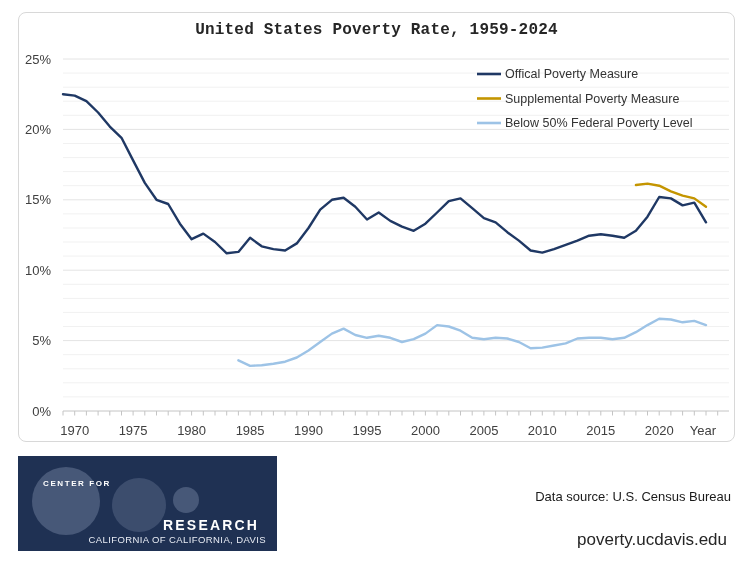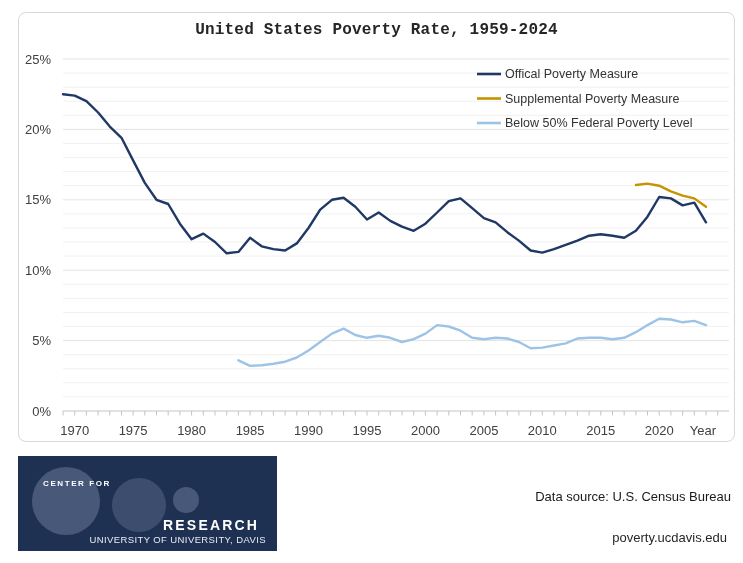--- a/index.html
+++ b/index.html
@@ -18,21 +18,21 @@
   }
   .plot-svg{position:absolute;left:0;top:0;}
   .tick{font-size:13px;fill:#404040;font-family:"Liberation Sans",sans-serif;}
   .legend{font-size:12.5px;fill:#333333;font-family:"Liberation Sans",sans-serif;}
   .data-source{
     position:absolute;top:450px;right:12px;
     font-size:13px;color:#1a1a1a;margin-top:39px;
   }
   .website{
     position:absolute;top:530px;right:16px;
-    font-size:13px;color:#262626;
+    font-size:17px;color:#262626;
   }
   .logo{
     position:absolute;left:18px;top:456px;width:259px;height:95px;
     overflow:hidden;color:#ffffff;
   }
   .logo-circle{position:absolute;border-radius:50%;}
   .c1{left:14px;top:11px;width:68px;height:68px;background:rgba(164,178,204,0.30);}
   .c2{left:94px;top:22px;width:54px;height:54px;background:rgba(164,178,204,0.22);}
   .c3{left:155px;top:31px;width:26px;height:26px;background:rgba(164,178,204,0.30);}
   .logo-center-for{
@@ -172,16 +172,16 @@
 </div>
 
 <div class="data-source">Data source: U.S. Census Bureau</div>
 
 <div class="logo" style="background: rgb(31, 49, 83);">
   <div class="logo-circle c1"></div>
   <div class="logo-circle c2"></div>
   <div class="logo-circle c3"></div>
   <div class="logo-center-for">CENTER FOR</div>
   <div class="logo-research">RESEARCH</div>
-  <div class="logo-univ">UNIVERSITY OF UNIVERSITY, DAVIS</div>
+  <div class="logo-univ">CALIFORNIA OF CALIFORNIA, DAVIS</div>
 </div>
 
 <div class="website">poverty.ucdavis.edu</div>
 
 </body></html>

